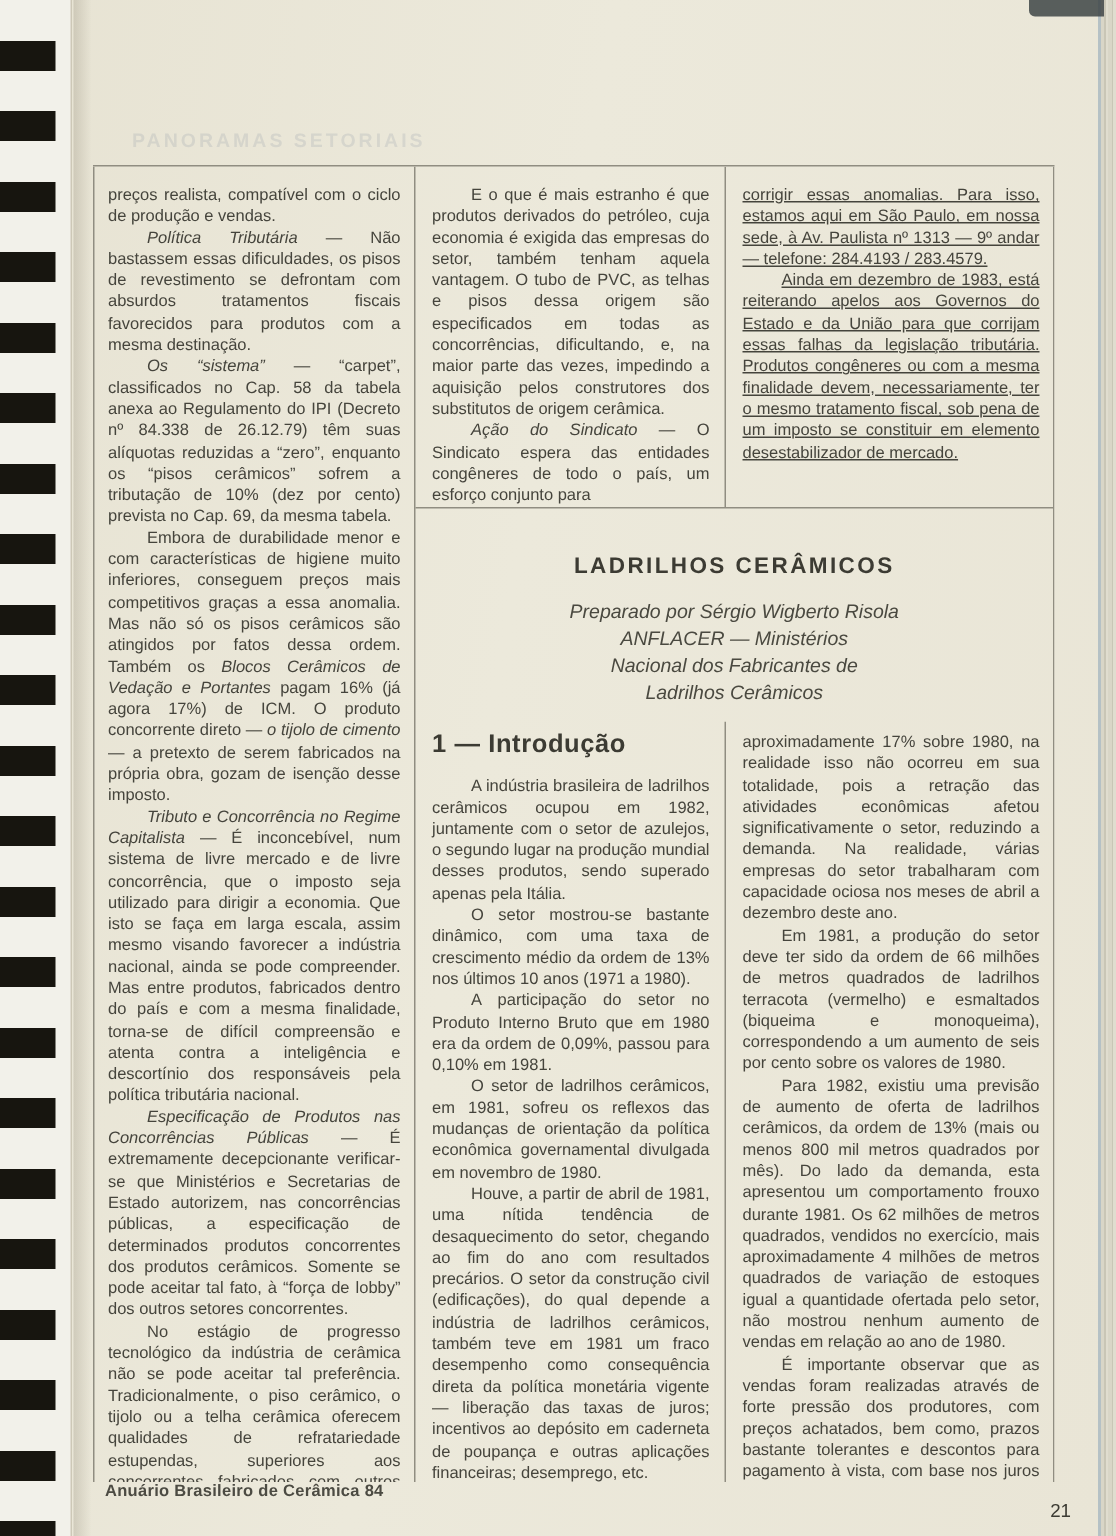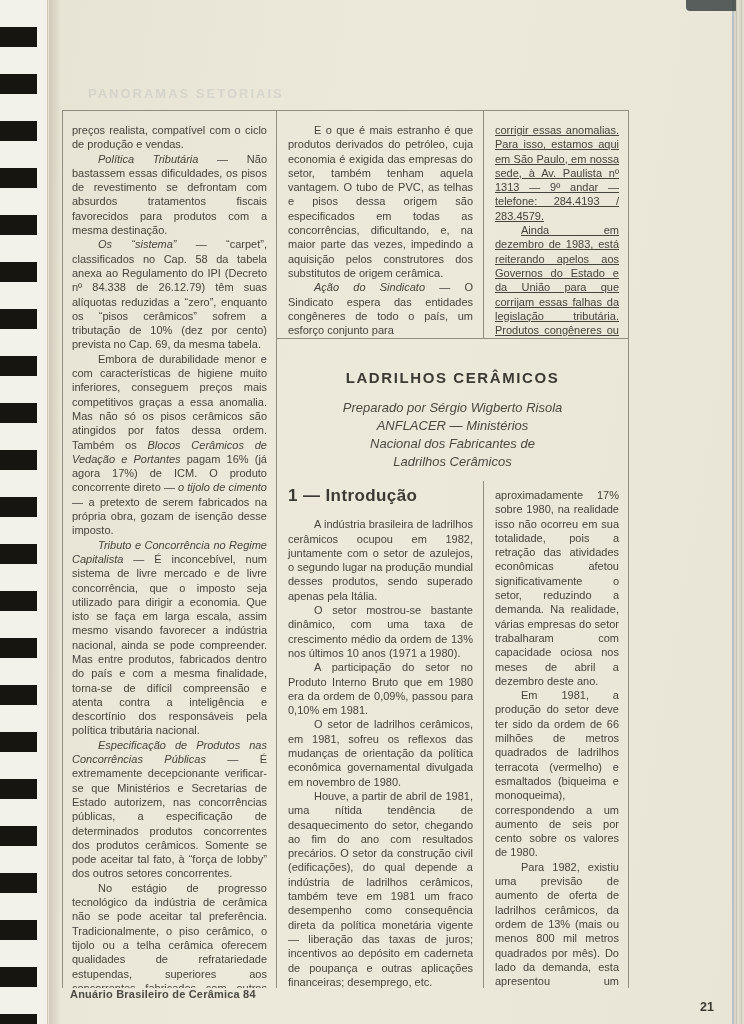--- a/index.html
+++ b/index.html
@@ -43,21 +43,21 @@
     background:linear-gradient(90deg,rgba(90,80,60,.18),rgba(90,80,60,0));
   }
   
   .ghost-header{
     position:absolute;left:88px;top:86px;
     font-size:13px;font-weight:bold;letter-spacing:2px;
     color:rgba(110,125,150,.16);
   }
   
   .content{
-    position:absolute;left:62px;top:110px;width:567px;height:878px;
+    position:absolute;left:62px;top:110px;width:641px;height:878px;
     border-top:1px solid var(--rule);
     display:flex;overflow:hidden;
   }
   .col1{
     width:215px;flex:0 0 215px;
     border-left:1px solid var(--rule);border-right:1px solid var(--rule);
     padding:12px 9px 0 9px;
   }
   .right-area{flex:1;display:flex;flex-direction:column;border-right:1px solid var(--rule);}
   .top-row{display:flex;height:227px;flex:0 0 227px;overflow:hidden;}
@@ -82,21 +82,21 @@
   .para{margin:0;text-indent:26px;text-align:justify;hyphens:auto;-webkit-hyphens:auto;}
   .cont .para:first-child{text-indent:0;}
   .para i{font-style:italic;}
   
   .footer-note{
     position:absolute;left:70px;top:988px;
     font-size:11px;font-weight:bold;color:#4c4b43;letter-spacing:.2px;
   }
   .page-number{
     position:absolute;right:18px;top:1000px;
-    font-size:12.5px;font-weight:bold;color:#3c3b33;
+    font-size:12.5px;font-weight:normal;color:#3c3b33;
   }
 </style>
 </head>
 <body>
 
 <div class="paper">
   <div class="ghost-header">PANORAMAS SETORIAIS</div>
 
   <div class="content">
 

